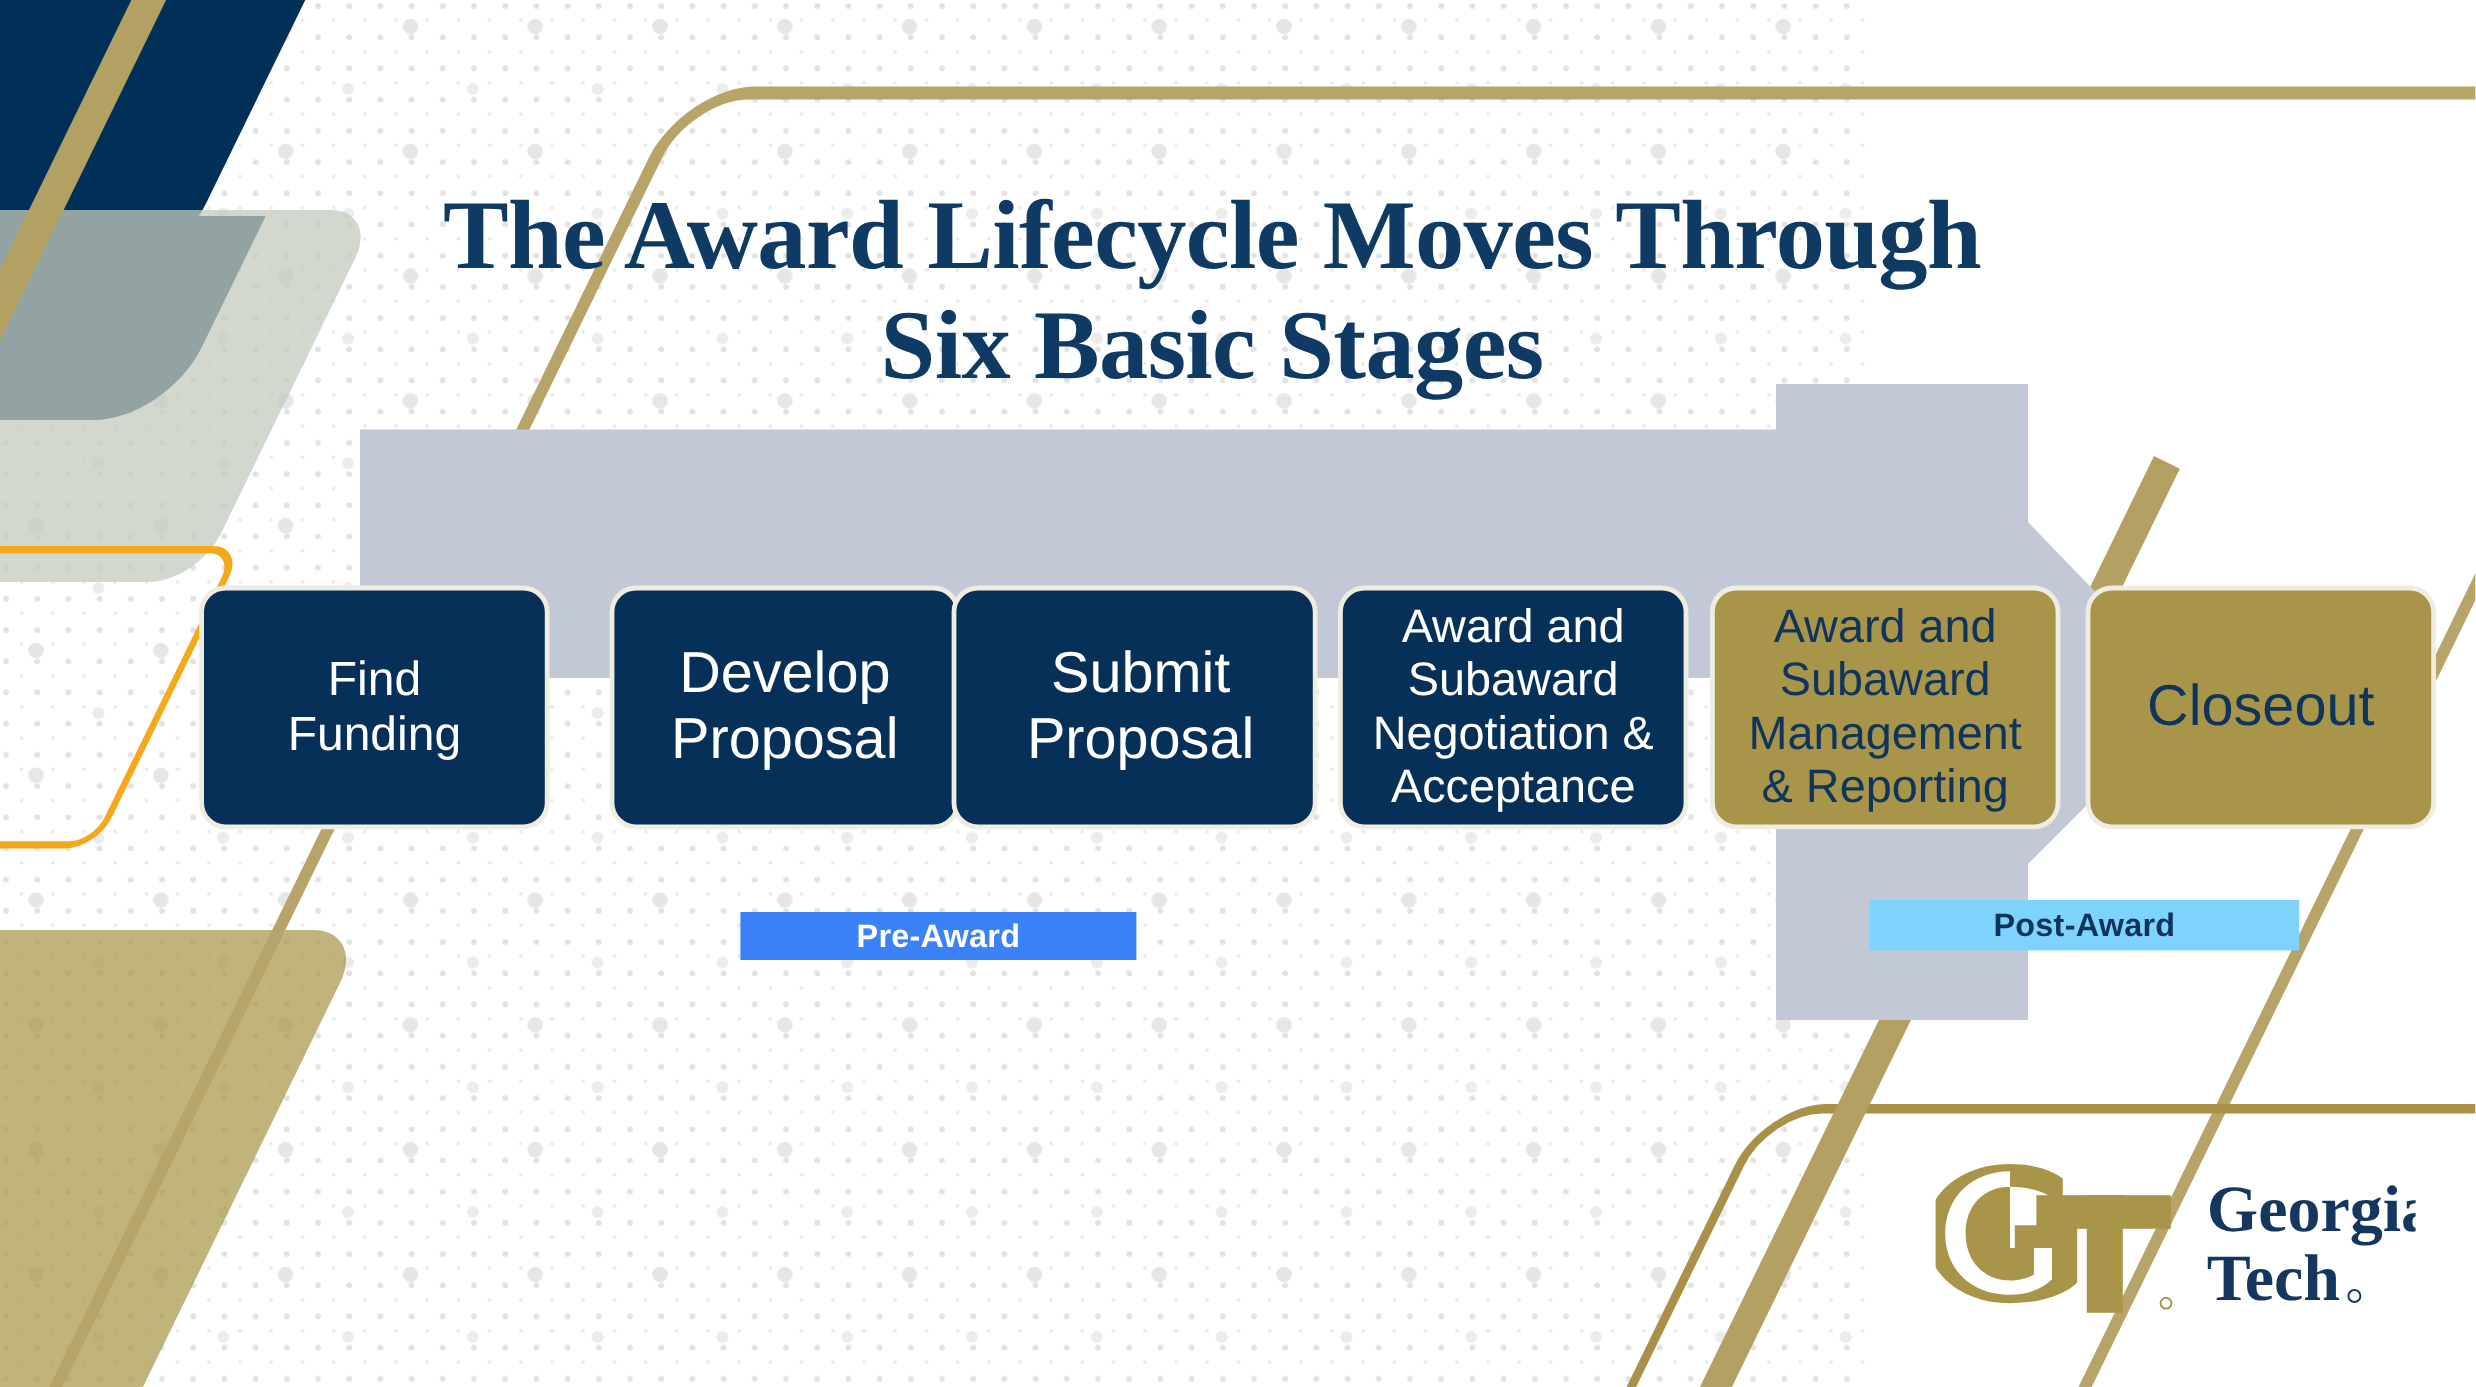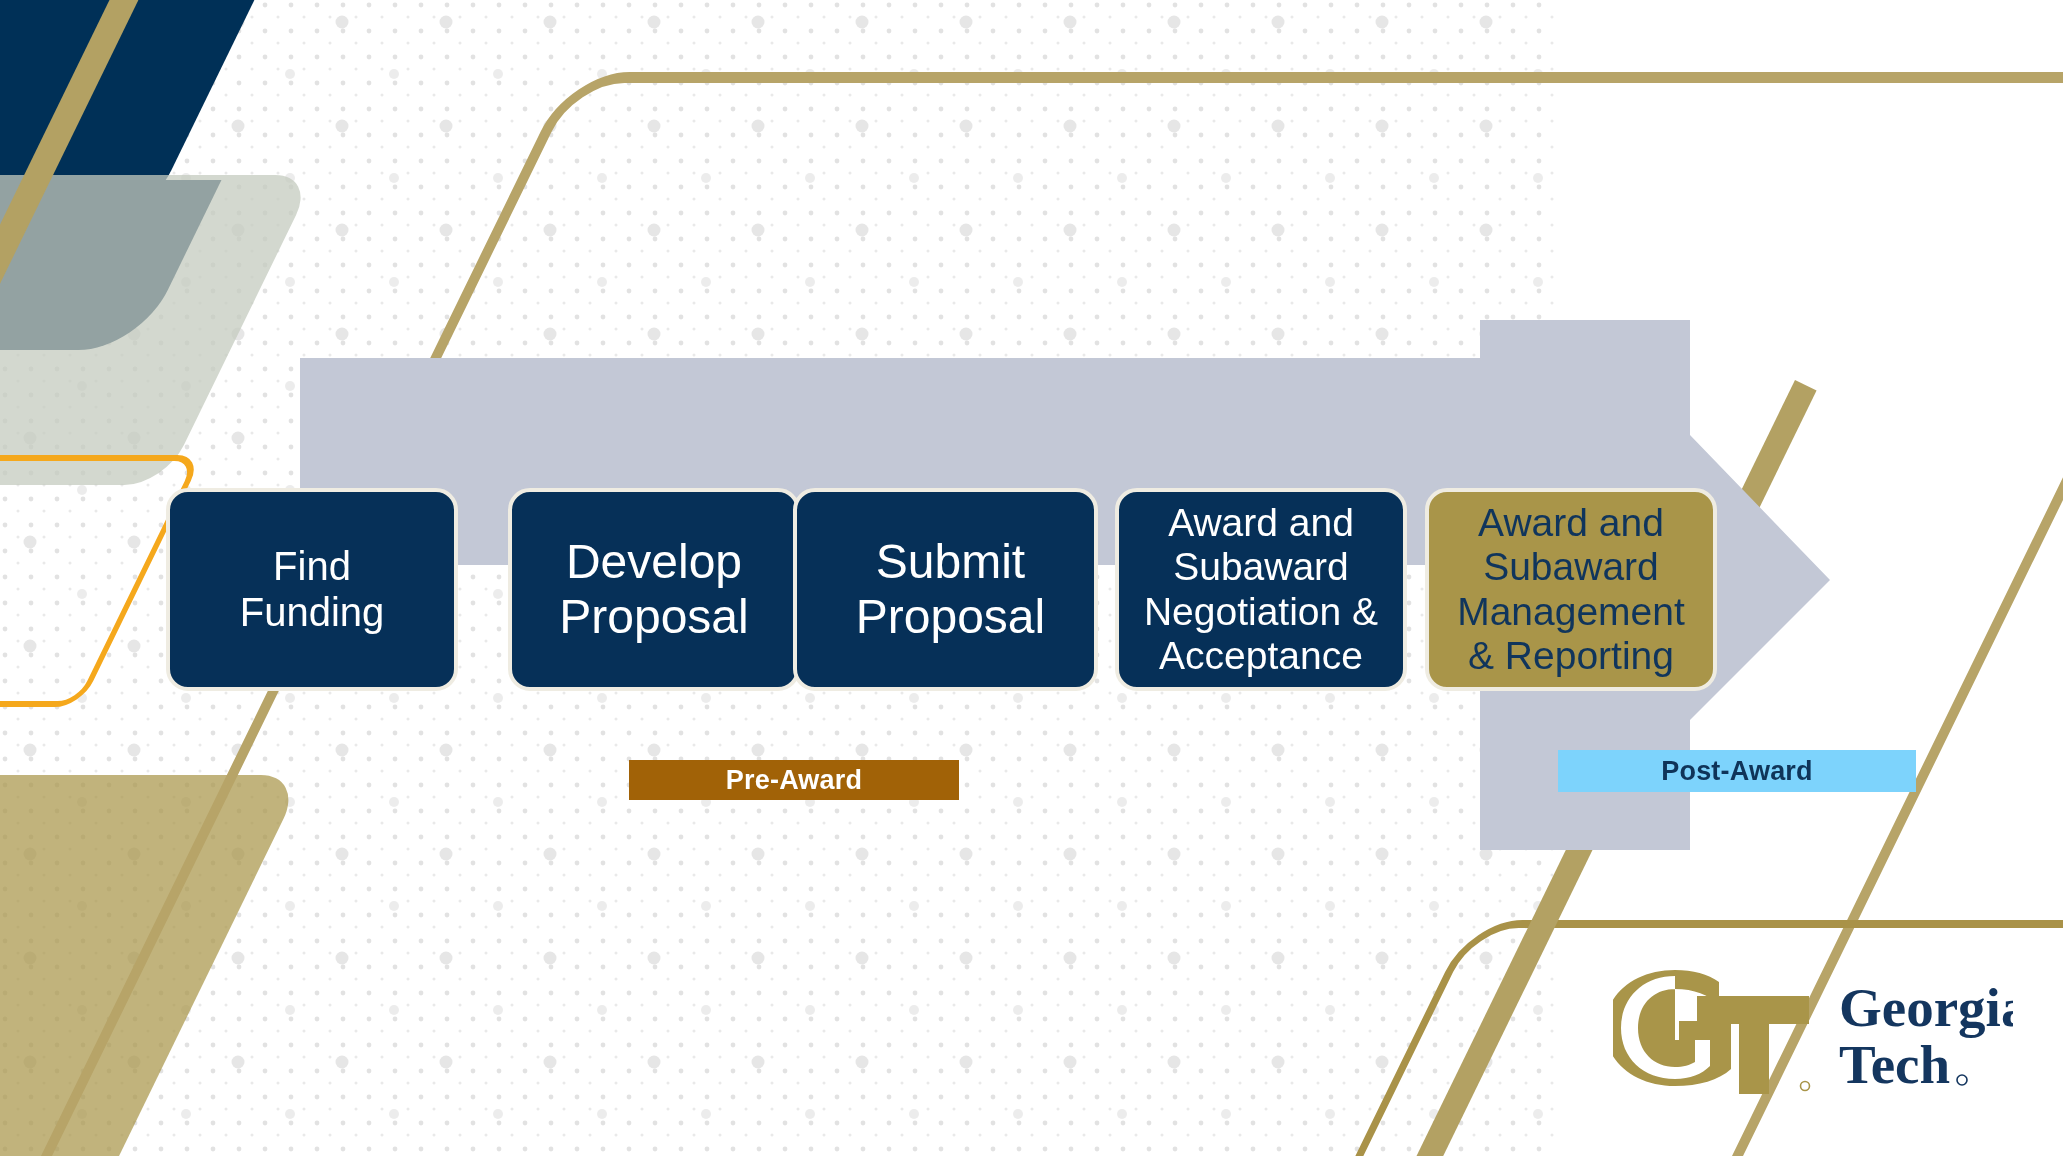--- a/index.html
+++ b/index.html
@@ -203,23 +203,22 @@
     justify-content: center;
     font-weight: bold;
     font-size: 27px;
     letter-spacing: 0.2px;
   }
   .phase-pre {
     left: 617px;
     top: 760px;
     width: 330px;
     height: 40px;
-    background: #a16207;
+    background: #3b82f6;
     color: #ffffff;
-    margin-left: 12px;
   }
   .phase-post {
     left: 1558px;
     top: 750px;
     width: 358px;
     height: 42px;
     background: #7dd3fc;
     color: #0f3459;
   }
 
@@ -260,20 +259,24 @@
     <div class="gold-para-bottom"></div>
 
     <div class="orange-outline"></div>
     <div class="gold-outline-big"></div>
     <div class="gold-outline-small"></div>
 
     <div class="gold-band gold-band-left"></div>
     <div class="gold-band gold-band-right"></div>
   </div>
 
+  <div class="slide-title">
+    <div>The Award Lifecycle Moves Through</div>
+    <div>Six Basic Stages</div>
+  </div>
 
   <div class="arrow-wrap">
     <svg width="1530" height="530" viewBox="0 0 1530 530">
       <polygon points="0,38 1180,38 1180,0 1390,0 1390,115 1530,260 1390,400 1390,530 1180,530 1180,245 0,245" fill="#c3c8d6"></polygon>
     </svg>
   </div>
 
   <div class="stage-row">
     <div class="stage-box navy box-0">
       <span class="stage-label">Find
@@ -291,20 +294,23 @@
       <span class="stage-label">Award and
 Subaward
 Negotiation &amp;
 Acceptance</span>
     </div>
     <div class="stage-box gold box-4">
       <span class="stage-label">Award and
 Subaward
 Management
 &amp; Reporting</span>
+    </div>
+    <div class="stage-box gold box-5">
+      <span class="stage-label">Closeout</span>
     </div>
   </div>
 
   <div class="phase-bar phase-pre">
     <span>Pre-Award</span>
   </div>
   <div class="phase-bar phase-post">
     <span>Post-Award</span>
   </div>
 

